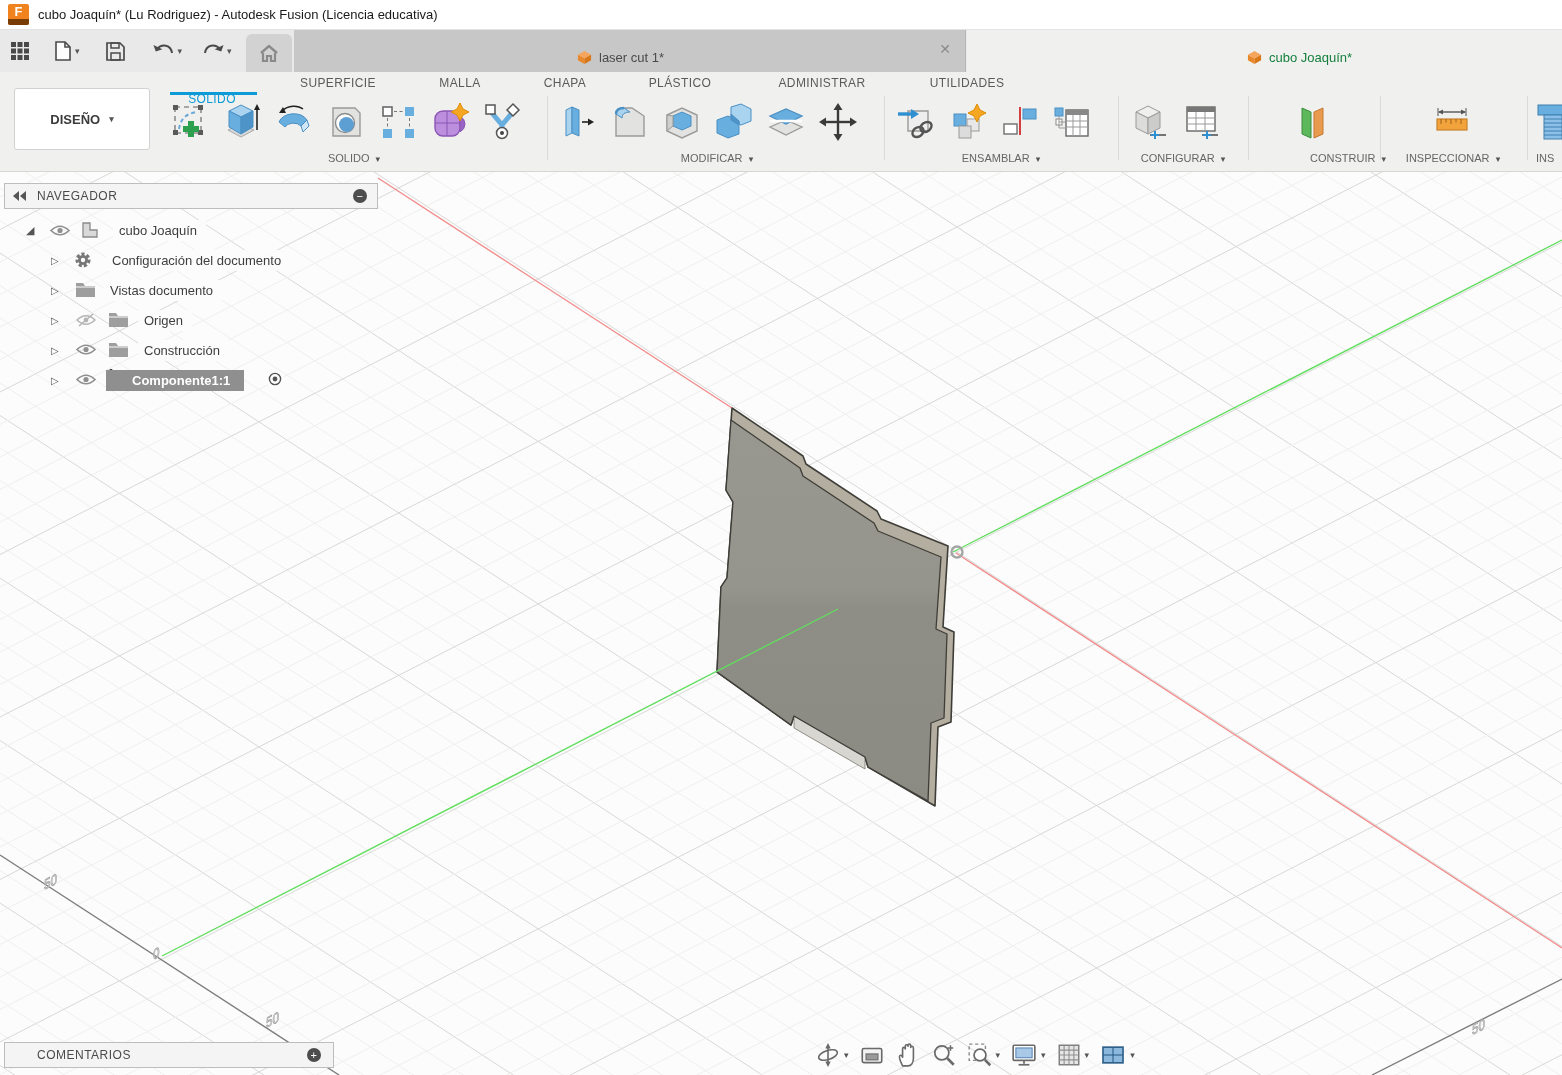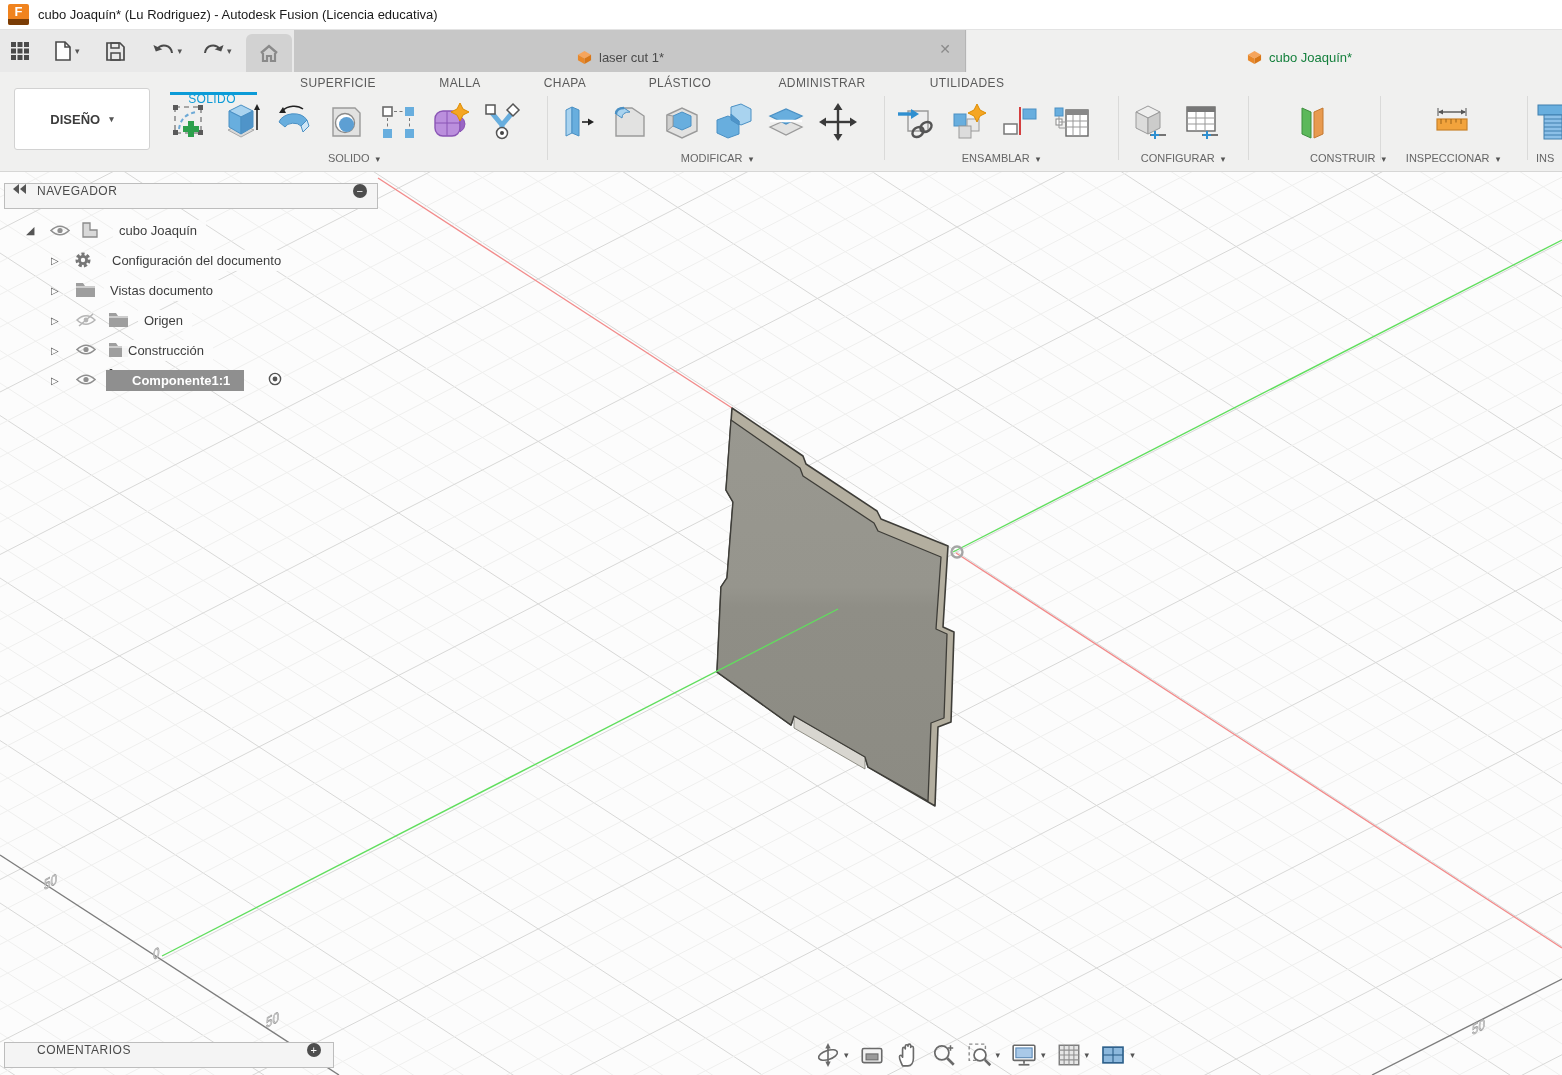--- a/index.html
+++ b/index.html
@@ -34,21 +34,21 @@
   .grp{position:absolute;top:26px;display:flex;gap:8px;align-items:center;}
   .tool{width:44px;height:48px;display:flex;align-items:center;justify-content:center;cursor:pointer;border-radius:2px;}
   .grp-label{position:absolute;top:80px;font-size:11px;color:#666;text-align:center;cursor:pointer;white-space:nowrap;}
   .vsep{position:absolute;top:24px;width:1px;height:64px;background:#dadad9;}
 
   
   #viewport{position:absolute;left:0;top:172px;width:1562px;height:903px;}
   .tick{font-size:13px;fill:#fbfbfb;stroke:#9e9e9e;stroke-width:.7;}
 
   
-  .panel-header{position:absolute;height:26px;background:#f4f4f4;border:1px solid #bdbdbd;display:flex;font-size:12px;color:#4a4a4a;letter-spacing:.5px;}
+  .panel-header{position:absolute;height:26px;background:#f4f4f4;border:1px solid #bdbdbd;display:flex;align-items:center;font-size:12px;color:#4a4a4a;letter-spacing:.5px;}
   .nav-row{position:absolute;height:24px;display:flex;align-items:center;font-size:13px;color:#3e3e3e;}
   .nav-label{background:rgba(252,252,252,.92);padding:3px 9px 3px 6px;white-space:nowrap;}
   .expander{position:absolute;font-size:10px;color:#555;cursor:pointer;}
   .nav-icon{position:absolute;}
   .sel-block{background:#8f8f8f;color:#fff;font-weight:bold;padding:3px 14px 3px 10px;}
   .radio-wrap{position:absolute;width:18px;height:18px;background:#fdfdfd;border-radius:50%;display:flex;align-items:center;justify-content:center;cursor:pointer;}
   .circle-btn{width:14px;height:14px;border-radius:50%;background:#4d4d4d;color:#fff;display:flex;align-items:center;justify-content:center;font-size:11px;line-height:13px;cursor:pointer;}
 
   
   .bottom-bar{position:absolute;left:812px;top:1040px;height:30px;display:flex;align-items:center;gap:4px;}
@@ -611,21 +611,21 @@
   <div class="nav-row" style="left:0;top:338px">
     <span class="expander" style="left:51px">▷</span>
     <svg class="nav-icon" style="left:76px;top:5px" width="20" height="13" viewBox="0 0 20 13">
         <path d="M1,6.5 Q10,-2 19,6.5 Q10,15 1,6.5 Z" fill="none" stroke="#8f8f8f" stroke-width="1.6"></path>
         <circle cx="10" cy="6.5" r="2.6" fill="#8f8f8f"></circle>
       </svg>
     <svg class="nav-icon" style="left:108px;top:3px" width="21" height="17" viewBox="0 0 21 17">
         <path d="M1,2 h7 l2,3 h10 v11 h-19 z" fill="#9e9e9e"></path>
         <path d="M1,6 h19" stroke="#fcfcfc" stroke-width="1"></path>
       </svg>
-    <span class="nav-label" style="position:absolute;left:122px">Construcción</span>
+    <span class="nav-label" style="position:absolute;left:138px">Construcción</span>
   </div>
 
   <div class="nav-row" style="left:0;top:368px">
     <span class="expander" style="left:51px">▷</span>
     <svg class="nav-icon" style="left:76px;top:5px" width="20" height="13" viewBox="0 0 20 13">
         <path d="M1,6.5 Q10,-2 19,6.5 Q10,15 1,6.5 Z" fill="none" stroke="#8f8f8f" stroke-width="1.6"></path>
         <circle cx="10" cy="6.5" r="2.6" fill="#8f8f8f"></circle>
       </svg>
     <svg class="nav-icon" style="left:106px;top:1px" width="22" height="22" viewBox="0 0 22 22">
         <polygon points="6,8 13,5 20,8 13,11" fill="#e8e8e8" stroke="#8a8a8a"></polygon>

